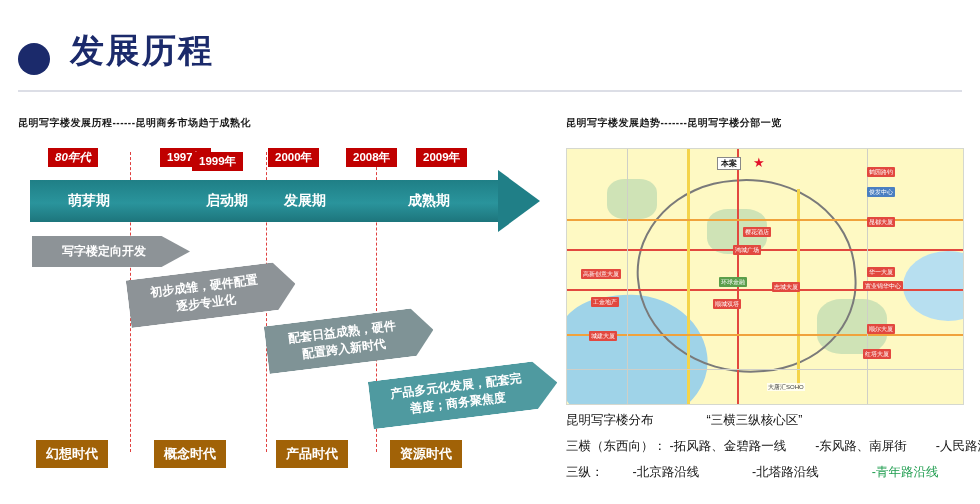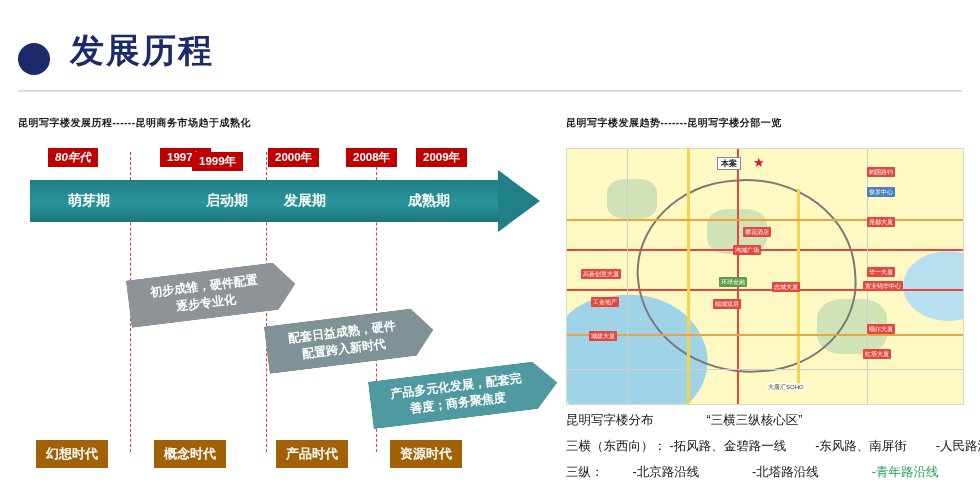--- a/index.html
+++ b/index.html
@@ -289,20 +289,23 @@
       <div class="year-tag" style="left:328px; top:0;">2008年</div>
       <div class="year-tag" style="left:398px; top:0;">2009年</div>
 
       <div class="main-bar"></div>
       <div class="main-bar-head"></div>
       <div class="phase-label" style="left:26px;">萌芽期</div>
       <div class="phase-label" style="left:164px;text-align:right;">启动期</div>
       <div class="phase-label" style="left:242px;">发展期</div>
       <div class="phase-label" style="left:366px;">成熟期</div>
 
+      <div class="callout c1" style="left:14px; top:88px; width:120px;">
+        <span>写字楼定向开发</span>
+      </div>
 
       <div class="callout c2" style="left:110px; top:122px; width:130px; transform:rotate(-7deg);">
         <div>初步成雏，硬件配置</div>
         <div>逐步专业化</div>
       </div>
 
       <div class="callout c3" style="left:248px; top:168px; width:130px; transform:rotate(-7deg);">
         <div>配套日益成熟，硬件</div>
         <div>配置跨入新时代</div>
       </div>

